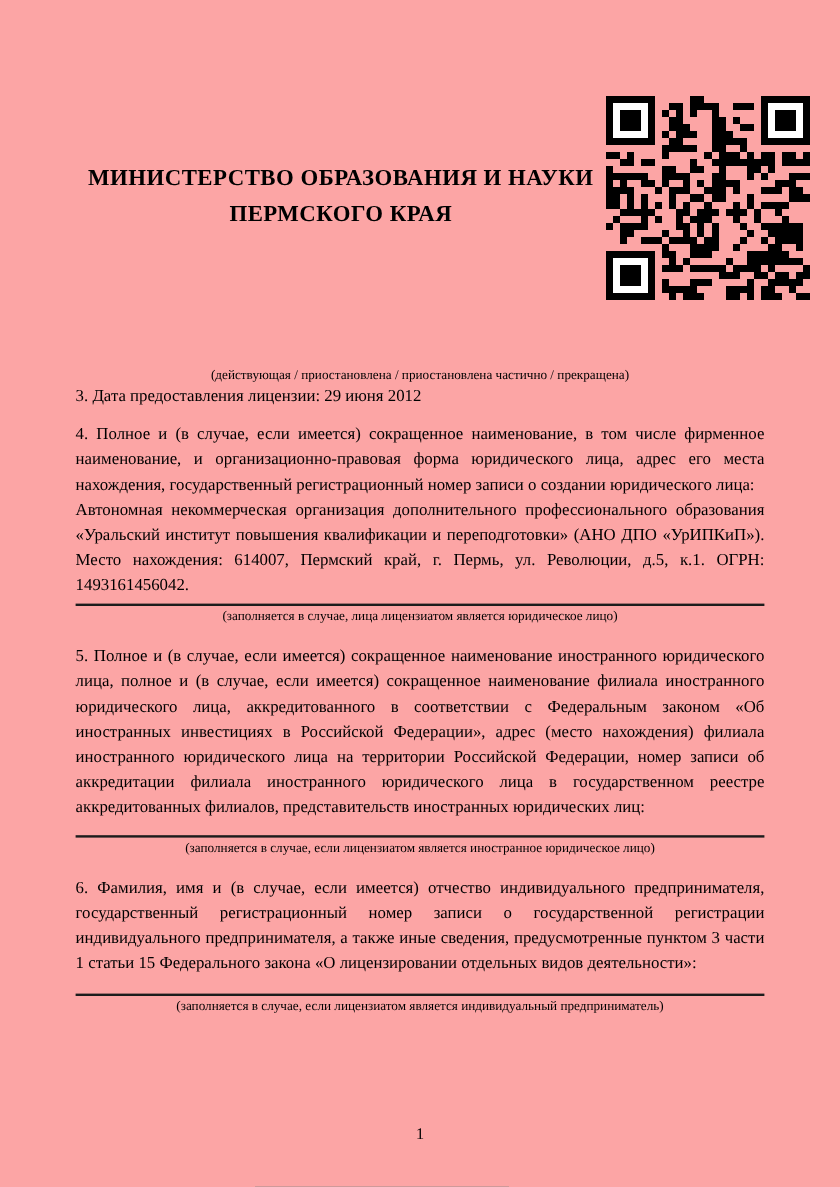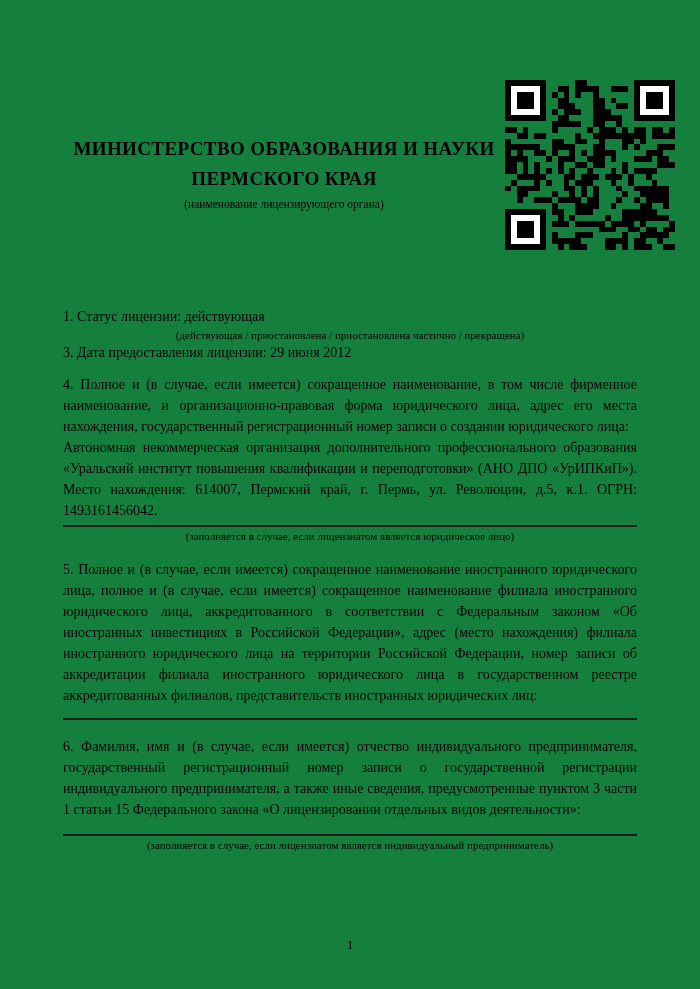--- a/index.html
+++ b/index.html
@@ -2,21 +2,21 @@
 <html lang="ru"><head>
 <meta charset="utf-8">
 <style>
   * { margin: 0; padding: 0; box-sizing: border-box; }
   html, body { background: #888; }
   .page {
     position: relative;
     width: 700px;
     height: 989px;
     margin: 0 auto;
-    background: #15803d;
+    background: #fca5a5;
     color: #000000;
     font-family: "Liberation Serif", "DejaVu Serif", serif;
     overflow: hidden;
     padding: 0 63px;
   }
   
   .header-row {
     display: flex;
     justify-content: space-between;
     align-items: flex-start;
@@ -100,21 +100,20 @@
 </style>
 </head>
 <body>
 
 <div class="page">
 
   <div class="header-row">
     <div class="ministry-block">
       <div class="ministry-line">МИНИСТЕРСТВО ОБРАЗОВАНИЯ И НАУКИ</div>
       <div class="ministry-line">ПЕРМСКОГО КРАЯ</div>
-      <div class="ministry-caption">(наименование лицензирующего органа)</div>
     </div>
     <div class="qr-box">
       <svg id="qr-svg" viewBox="0 0 29 29" width="170" height="170" shape-rendering="crispEdges" fill="#000000" aria-hidden="true">
           <rect x="12" y="0" width="1" height="1"></rect>
           <rect x="13" y="0" width="1" height="1"></rect>
           <rect x="9" y="1" width="1" height="1"></rect>
           <rect x="10" y="1" width="1" height="1"></rect>
           <rect x="12" y="1" width="1" height="1"></rect>
           <rect x="13" y="1" width="1" height="1"></rect>
           <rect x="14" y="1" width="1" height="1"></rect>
@@ -445,39 +444,39 @@
         </svg>
     </div>
   </div>
 
   <div class="doc-title-block">
   </div>
 
   <div class="items">
 
     <div class="item-block item1">
-      <p class="item-text">1. Статус лицензии: действующая</p>
       <p class="item-caption item1-caption">(действующая / приостановлена / приостановлена частично / прекращена)</p>
     </div>
 
 
     <div class="item-block item3">
       <p class="item-text">3. Дата предоставления лицензии: 29 июня 2012</p>
     </div>
 
     <div class="item-block item4">
       <p class="item-text">4. Полное и (в случае, если имеется) сокращенное наименование, в том числе фирменное наименование, и организационно-правовая форма юридического лица, адрес его места нахождения, государственный регистрационный номер записи о создании юридического лица:</p>
       <p class="item-value">Автономная некоммерческая организация дополнительного профессионального образования «Уральский институт повышения квалификации и переподготовки» (АНО ДПО «УрИПКиП»). Место нахождения: 614007, Пермский край, г. Пермь, ул. Революции, д.5, к.1. ОГРН: 1493161456042.</p>
       <hr class="fill-rule">
-      <p class="item-caption">(заполняется в случае, если лицензиатом является юридическое лицо)</p>
+      <p class="item-caption">(заполняется в случае, лица лицензиатом является юридическое лицо)</p>
     </div>
 
     <div class="item-block item5">
       <p class="item-text">5. Полное и (в случае, если имеется) сокращенное наименование иностранного юридического лица, полное и (в случае, если имеется) сокращенное наименование филиала иностранного юридического лица, аккредитованного в соответствии с Федеральным законом «Об иностранных инвестициях в Российской Федерации», адрес (место нахождения) филиала иностранного юридического лица на территории Российской Федерации, номер записи об аккредитации филиала иностранного юридического лица в государственном реестре аккредитованных филиалов, представительств иностранных юридических лиц:</p>
       <hr class="fill-rule">
+      <p class="item-caption">(заполняется в случае, если лицензиатом является иностранное юридическое лицо)</p>
     </div>
 
     <div class="item-block item6">
       <p class="item-text">6. Фамилия, имя и (в случае, если имеется) отчество индивидуального предпринимателя, государственный регистрационный номер записи о государственной регистрации индивидуального предпринимателя, а также иные сведения, предусмотренные пунктом 3 части 1 статьи 15 Федерального закона «О лицензировании отдельных видов деятельности»:</p>
       <hr class="fill-rule">
       <p class="item-caption">(заполняется в случае, если лицензиатом является индивидуальный предприниматель)</p>
     </div>
 
   </div>
 

